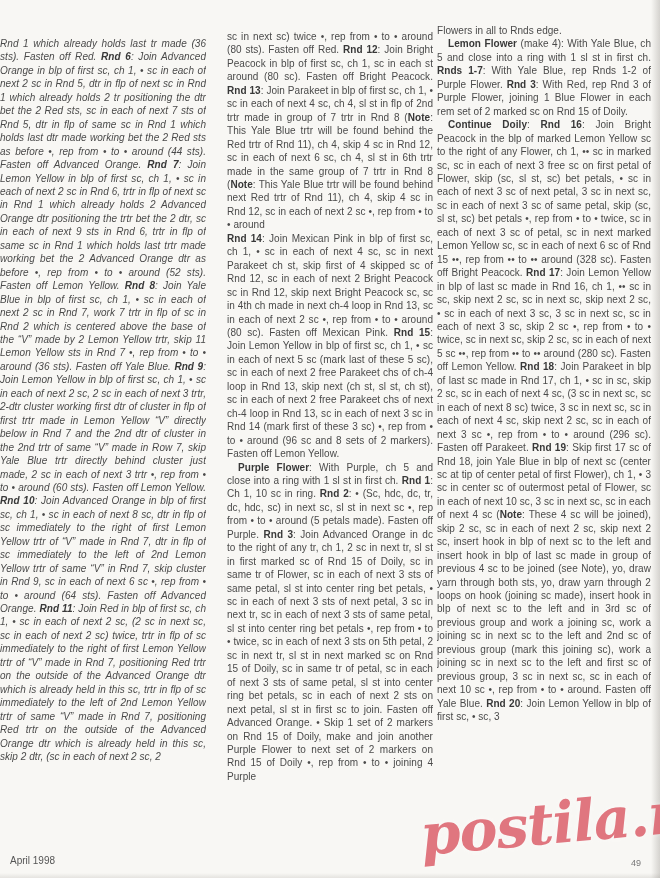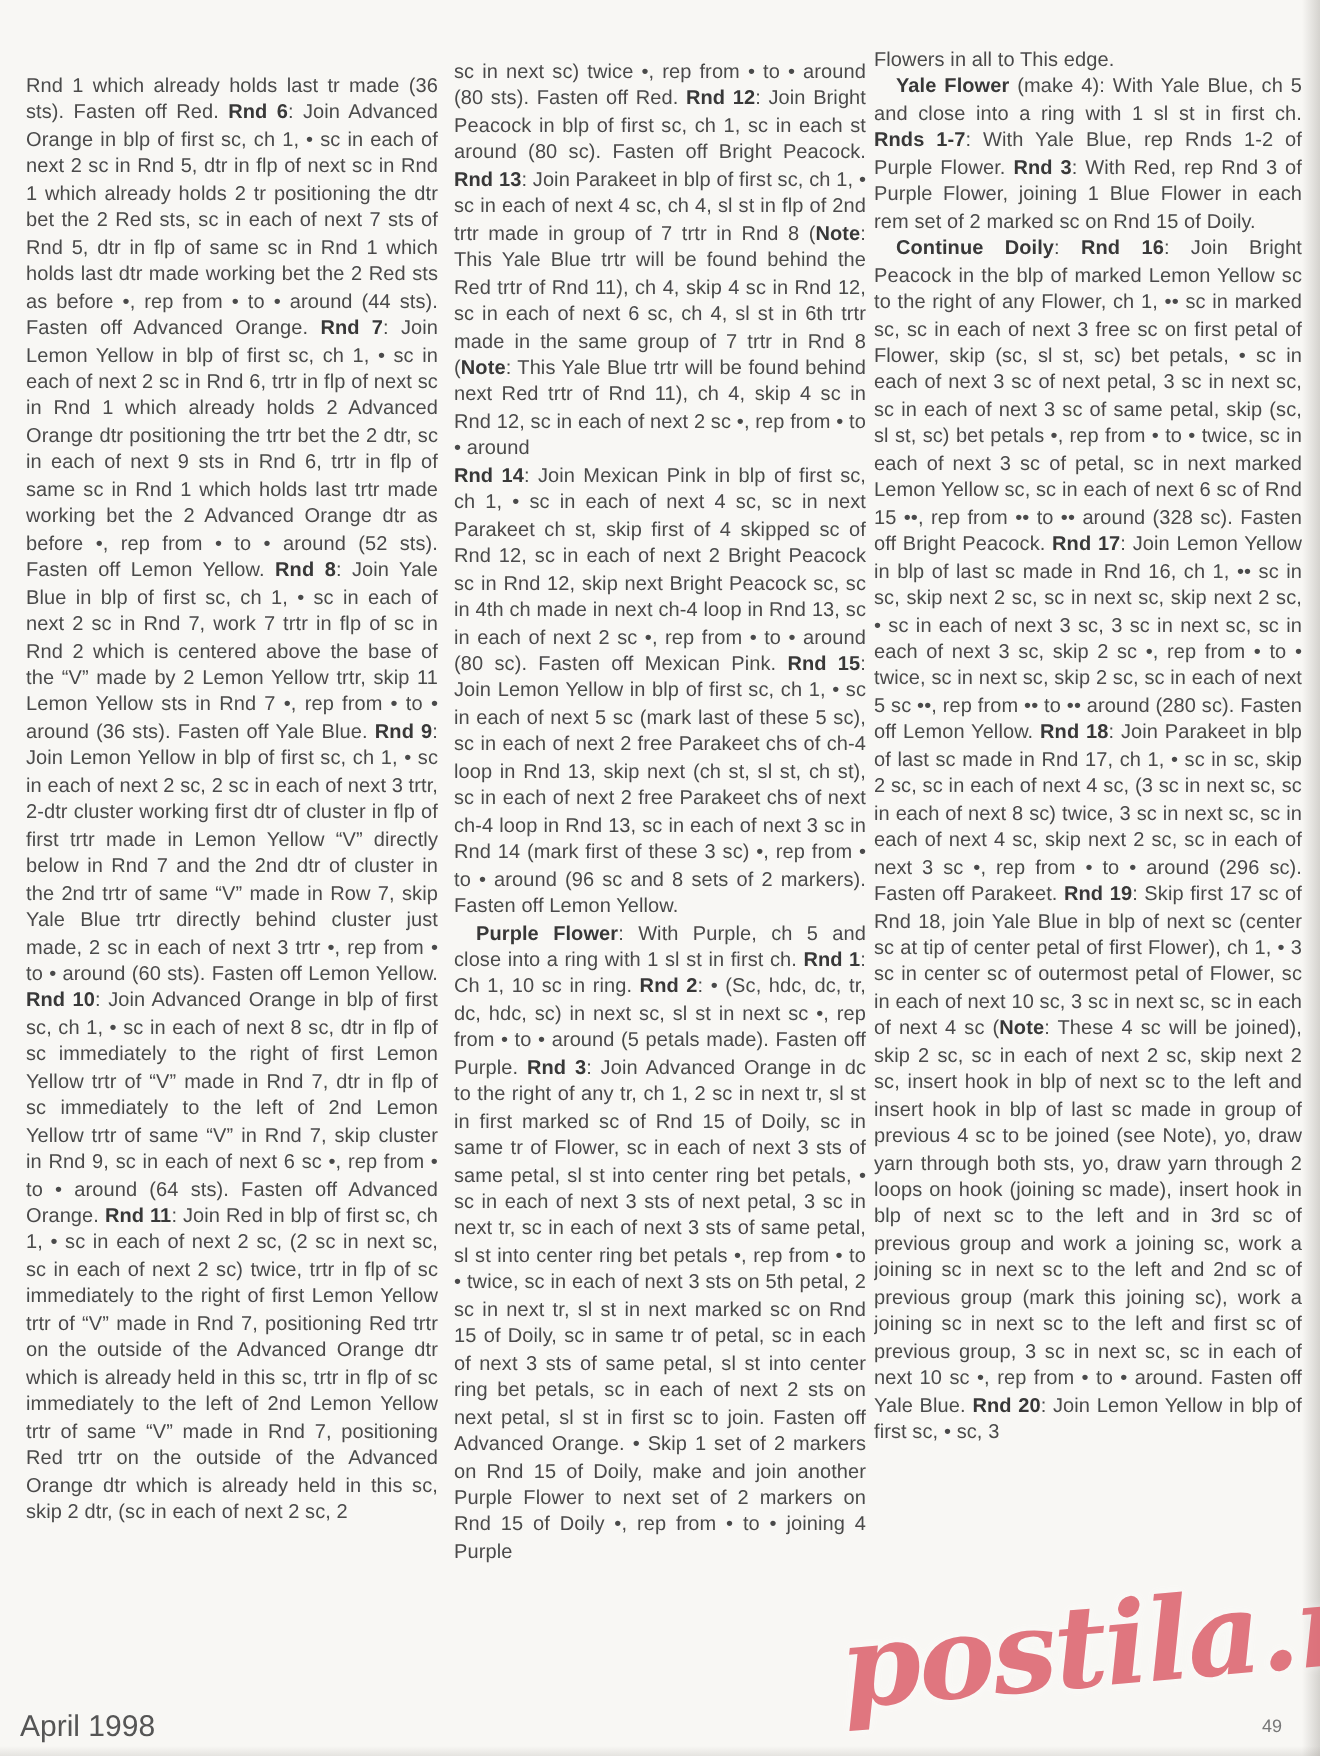--- a/index.html
+++ b/index.html
@@ -15,26 +15,26 @@
   .col {
     position:absolute;
     font-size:10px; line-height:13.45px;
     color:#4a4a4a; text-align:justify;
     letter-spacing:0.05px;
     overflow:hidden;
   }
   .col p { margin:0; }
   .col p.indent { text-indent:11px; }
   .col b { color:#383838; font-weight:bold; }
-  .col1 { left:13px;  top:37px; width:206px; height:812px; }
+  .col1 { left:0;  top:37px; width:206px; height:812px;font-style:italic; }
   .col2 { left:227px; top:30px; width:206px; height:826px; }
   .col3 { left:437px; top:24px; width:214px; height:840px; }
   .footer-left {
     position:absolute; left:10px; top:855px;
-    font-size:15px; color:#555;text-align:center;
+    font-size:10px; color:#555;text-align:center;
   }
   .page-number {
     position:absolute; left:631px; top:858px;
     font-size:9px; font-weight:normal; color:#777;
   }
   .watermark {
     position:absolute; left:420px; top:788px;
     font-family:"DejaVu Serif", serif;
     font-style:italic; font-weight:bold;
     font-size:57px; letter-spacing:-1px;
@@ -59,22 +59,22 @@
 <div class="page">
   <div class="col col1">
       <p>Rnd 1 which already holds last tr made (36 sts). Fasten off Red. <b>Rnd 6</b>: Join Advanced Orange in blp of first sc, ch 1, • sc in each of next 2 sc in Rnd 5, dtr in flp of next sc in Rnd 1 which already holds 2 tr positioning the dtr bet the 2 Red sts, sc in each of next 7 sts of Rnd 5, dtr in flp of same sc in Rnd 1 which holds last dtr made working bet the 2 Red sts as before •, rep from • to • around (44 sts). Fasten off Advanced Orange. <b>Rnd 7</b>: Join Lemon Yellow in blp of first sc, ch 1, • sc in each of next 2 sc in Rnd 6, trtr in flp of next sc in Rnd 1 which already holds 2 Advanced Orange dtr positioning the trtr bet the 2 dtr, sc in each of next 9 sts in Rnd 6, trtr in flp of same sc in Rnd 1 which holds last trtr made working bet the 2 Advanced Orange dtr as before •, rep from • to • around (52 sts). Fasten off Lemon Yellow. <b>Rnd 8</b>: Join Yale Blue in blp of first sc, ch 1, • sc in each of next 2 sc in Rnd 7, work 7 trtr in flp of sc in Rnd 2 which is centered above the base of the “V” made by 2 Lemon Yellow trtr, skip 11 Lemon Yellow sts in Rnd 7 •, rep from • to • around (36 sts). Fasten off Yale Blue. <b>Rnd 9</b>: Join Lemon Yellow in blp of first sc, ch 1, • sc in each of next 2 sc, 2 sc in each of next 3 trtr, 2-dtr cluster working first dtr of cluster in flp of first trtr made in Lemon Yellow “V” directly below in Rnd 7 and the 2nd dtr of cluster in the 2nd trtr of same “V” made in Row 7, skip Yale Blue trtr directly behind cluster just made, 2 sc in each of next 3 trtr •, rep from • to • around (60 sts). Fasten off Lemon Yellow. <b>Rnd 10</b>: Join Advanced Orange in blp of first sc, ch 1, • sc in each of next 8 sc, dtr in flp of sc immediately to the right of first Lemon Yellow trtr of “V” made in Rnd 7, dtr in flp of sc immediately to the left of 2nd Lemon Yellow trtr of same “V” in Rnd 7, skip cluster in Rnd 9, sc in each of next 6 sc •, rep from • to • around (64 sts). Fasten off Advanced Orange. <b>Rnd 11</b>: Join Red in blp of first sc, ch 1, • sc in each of next 2 sc, (2 sc in next sc, sc in each of next 2 sc) twice, trtr in flp of sc immediately to the right of first Lemon Yellow trtr of “V” made in Rnd 7, positioning Red trtr on the outside of the Advanced Orange dtr which is already held in this sc, trtr in flp of sc immediately to the left of 2nd Lemon Yellow trtr of same “V” made in Rnd 7, positioning Red trtr on the outside of the Advanced Orange dtr which is already held in this sc, skip 2 dtr, (sc in each of next 2 sc, 2</p>
     </div>
   <div class="col col2">
       <p>sc in next sc) twice •, rep from • to • around (80 sts). Fasten off Red. <b>Rnd 12</b>: Join Bright Peacock in blp of first sc, ch 1, sc in each st around (80 sc). Fasten off Bright Peacock. <b>Rnd 13</b>: Join Parakeet in blp of first sc, ch 1, • sc in each of next 4 sc, ch 4, sl st in flp of 2nd trtr made in group of 7 trtr in Rnd 8 (<b>Note</b>: This Yale Blue trtr will be found behind the Red trtr of Rnd 11), ch 4, skip 4 sc in Rnd 12, sc in each of next 6 sc, ch 4, sl st in 6th trtr made in the same group of 7 trtr in Rnd 8 (<b>Note</b>: This Yale Blue trtr will be found behind next Red trtr of Rnd 11), ch 4, skip 4 sc in Rnd 12, sc in each of next 2 sc •, rep from • to • around</p>
       <p><b>Rnd 14</b>: Join Mexican Pink in blp of first sc, ch 1, • sc in each of next 4 sc, sc in next Parakeet ch st, skip first of 4 skipped sc of Rnd 12, sc in each of next 2 Bright Peacock sc in Rnd 12, skip next Bright Peacock sc, sc in 4th ch made in next ch-4 loop in Rnd 13, sc in each of next 2 sc •, rep from • to • around (80 sc). Fasten off Mexican Pink. <b>Rnd 15</b>: Join Lemon Yellow in blp of first sc, ch 1, • sc in each of next 5 sc (mark last of these 5 sc), sc in each of next 2 free Parakeet chs of ch-4 loop in Rnd 13, skip next (ch st, sl st, ch st), sc in each of next 2 free Parakeet chs of next ch-4 loop in Rnd 13, sc in each of next 3 sc in Rnd 14 (mark first of these 3 sc) •, rep from • to • around (96 sc and 8 sets of 2 markers). Fasten off Lemon Yellow.</p>
       <p class="indent"><b>Purple Flower</b>: With Purple, ch 5 and close into a ring with 1 sl st in first ch. <b>Rnd 1</b>: Ch 1, 10 sc in ring. <b>Rnd 2</b>: • (Sc, hdc, dc, tr, dc, hdc, sc) in next sc, sl st in next sc •, rep from • to • around (5 petals made). Fasten off Purple. <b>Rnd 3</b>: Join Advanced Orange in dc to the right of any tr, ch 1, 2 sc in next tr, sl st in first marked sc of Rnd 15 of Doily, sc in same tr of Flower, sc in each of next 3 sts of same petal, sl st into center ring bet petals, • sc in each of next 3 sts of next petal, 3 sc in next tr, sc in each of next 3 sts of same petal, sl st into center ring bet petals •, rep from • to • twice, sc in each of next 3 sts on 5th petal, 2 sc in next tr, sl st in next marked sc on Rnd 15 of Doily, sc in same tr of petal, sc in each of next 3 sts of same petal, sl st into center ring bet petals, sc in each of next 2 sts on next petal, sl st in first sc to join. Fasten off Advanced Orange. • Skip 1 set of 2 markers on Rnd 15 of Doily, make and join another Purple Flower to next set of 2 markers on Rnd 15 of Doily •, rep from • to • joining 4 Purple</p>
     </div>
   <div class="col col3">
-      <p>Flowers in all to This edge.</p>
-      <p class="indent"><b>Yale Flower</b> (make 4): With Yale Blue, ch 5 and close into a ring with 1 sl st in first ch. <b>Rnds 1-7</b>: With Yale Blue, rep Rnds 1-2 of Purple Flower. <b>Rnd 3</b>: With Red, rep Rnd 3 of Purple Flower, joining 1 Blue Flower in each rem set of 2 marked sc on Rnd 15 of Doily.</p>
+      <p>Flowers in all to Rnds edge.</p>
+      <p class="indent"><b>Lemon Flower</b> (make 4): With Yale Blue, ch 5 and close into a ring with 1 sl st in first ch. <b>Rnds 1-7</b>: With Yale Blue, rep Rnds 1-2 of Purple Flower. <b>Rnd 3</b>: With Red, rep Rnd 3 of Purple Flower, joining 1 Blue Flower in each rem set of 2 marked sc on Rnd 15 of Doily.</p>
       <p class="indent"><b>Continue Doily</b>: <b>Rnd 16</b>: Join Bright Peacock in the blp of marked Lemon Yellow sc to the right of any Flower, ch 1, •• sc in marked sc, sc in each of next 3 free sc on first petal of Flower, skip (sc, sl st, sc) bet petals, • sc in each of next 3 sc of next petal, 3 sc in next sc, sc in each of next 3 sc of same petal, skip (sc, sl st, sc) bet petals •, rep from • to • twice, sc in each of next 3 sc of petal, sc in next marked Lemon Yellow sc, sc in each of next 6 sc of Rnd 15 ••, rep from •• to •• around (328 sc). Fasten off Bright Peacock. <b>Rnd 17</b>: Join Lemon Yellow in blp of last sc made in Rnd 16, ch 1, •• sc in sc, skip next 2 sc, sc in next sc, skip next 2 sc, • sc in each of next 3 sc, 3 sc in next sc, sc in each of next 3 sc, skip 2 sc •, rep from • to • twice, sc in next sc, skip 2 sc, sc in each of next 5 sc ••, rep from •• to •• around (280 sc). Fasten off Lemon Yellow. <b>Rnd 18</b>: Join Parakeet in blp of last sc made in Rnd 17, ch 1, • sc in sc, skip 2 sc, sc in each of next 4 sc, (3 sc in next sc, sc in each of next 8 sc) twice, 3 sc in next sc, sc in each of next 4 sc, skip next 2 sc, sc in each of next 3 sc •, rep from • to • around (296 sc). Fasten off Parakeet. <b>Rnd 19</b>: Skip first 17 sc of Rnd 18, join Yale Blue in blp of next sc (center sc at tip of center petal of first Flower), ch 1, • 3 sc in center sc of outermost petal of Flower, sc in each of next 10 sc, 3 sc in next sc, sc in each of next 4 sc (<b>Note</b>: These 4 sc will be joined), skip 2 sc, sc in each of next 2 sc, skip next 2 sc, insert hook in blp of next sc to the left and insert hook in blp of last sc made in group of previous 4 sc to be joined (see Note), yo, draw yarn through both sts, yo, draw yarn through 2 loops on hook (joining sc made), insert hook in blp of next sc to the left and in 3rd sc of previous group and work a joining sc, work a joining sc in next sc to the left and 2nd sc of previous group (mark this joining sc), work a joining sc in next sc to the left and first sc of previous group, 3 sc in next sc, sc in each of next 10 sc •, rep from • to • around. Fasten off Yale Blue. <b>Rnd 20</b>: Join Lemon Yellow in blp of first sc, • sc, 3</p>
     </div>
 
   <div class="footer-left">April 1998</div>
   <div class="page-number">49</div>
   <div class="watermark" style="color: rgb(221, 101, 112);">postila.ru</div>
 
   <div class="right-edge"></div>
   <div class="bottom-edge"></div>
 </div>

